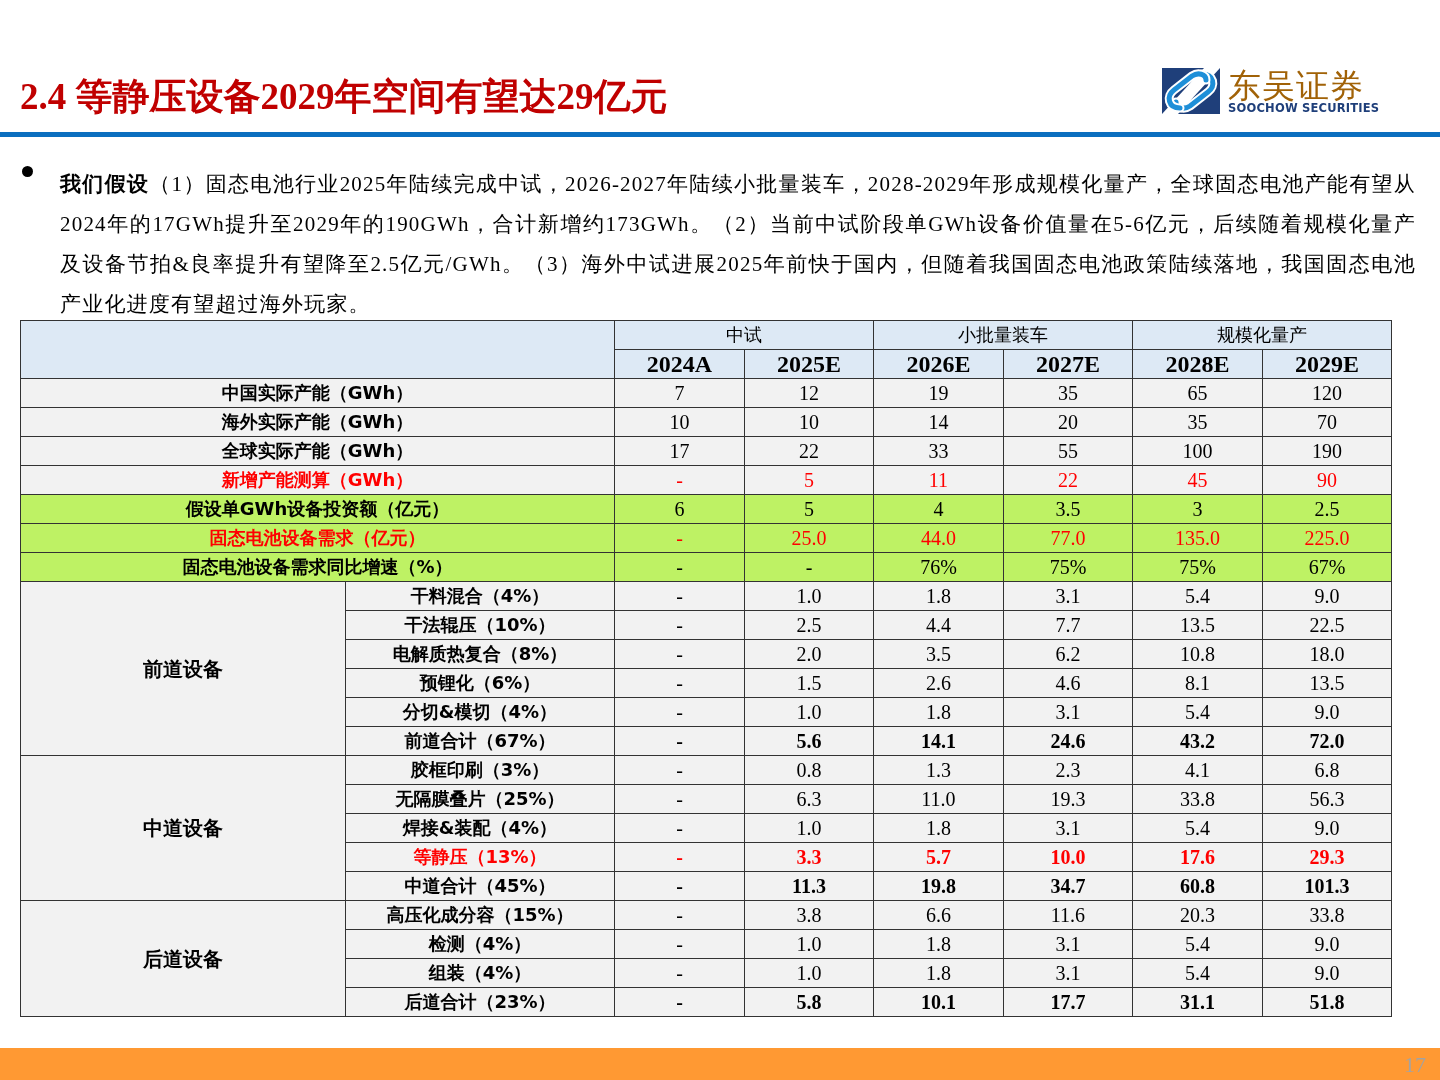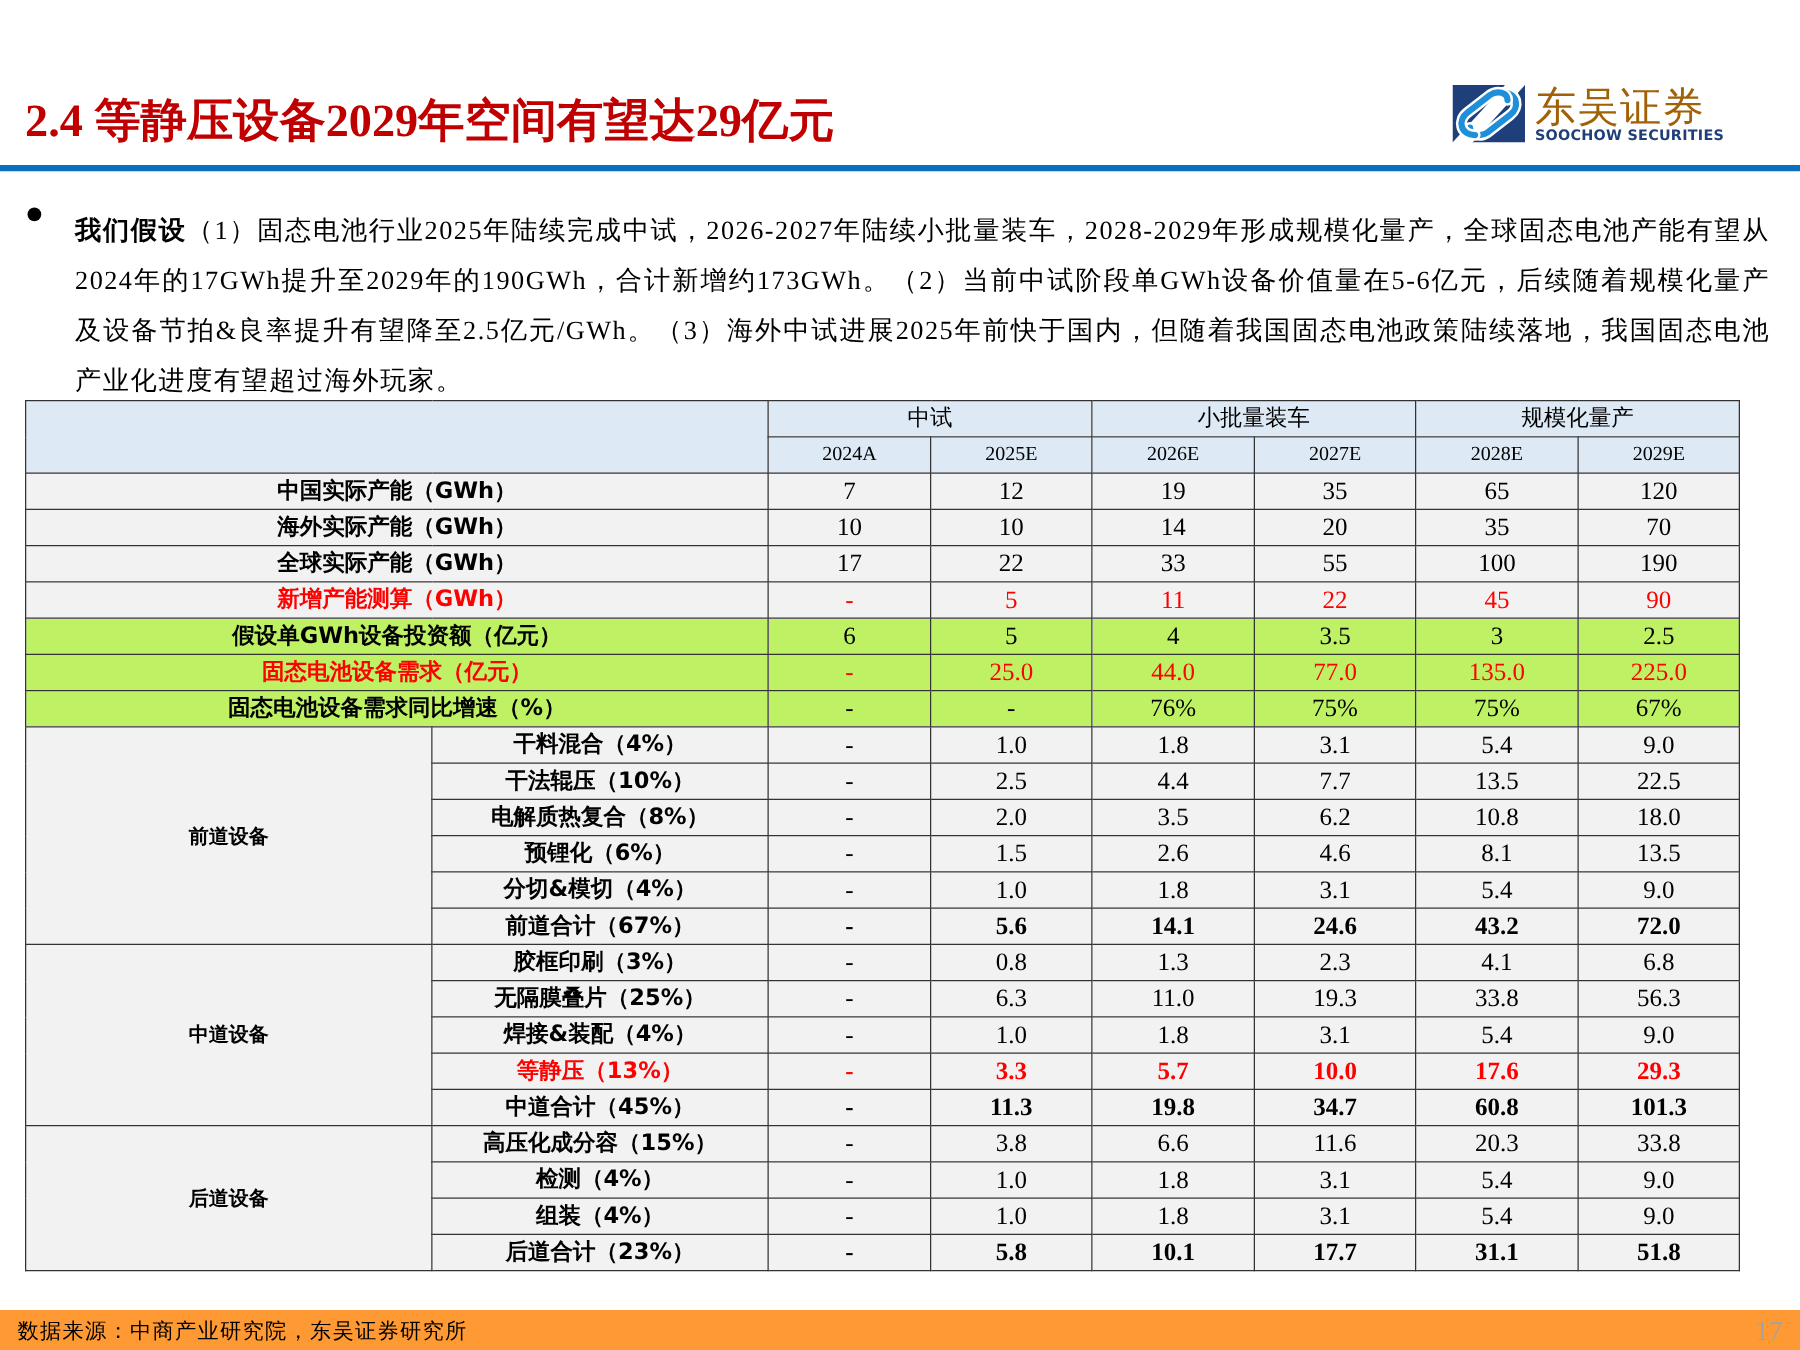--- a/index.html
+++ b/index.html
@@ -42,26 +42,26 @@
   table.data {
     position: absolute; left: 20px; top: 320px;
     border-collapse: collapse; table-layout: fixed;
     font-family: "Liberation Serif", "DejaVu Serif", serif;
     font-size: 20px;
   }
   table.data td, table.data th {
     border: 1.5px solid #333; padding: 0; text-align: center; vertical-align: middle;
     height: 28px; line-height: 28px; white-space: nowrap; overflow: hidden;
   }
-  table.data thead th { background: #dde9f5; font-weight: normal; font-size: 16px; }
+  table.data thead th { background: #dde9f5; font-weight: bold; font-size: 24px; }
   table.data thead th.phase { font-weight: normal; font-family: "DejaVu Sans", sans-serif; font-size: 18px; text-align: center; }
   tr.gray td { background: #f2f2f2; }
   tr.white td { background: #bef264; }
   td.label { font-family: "DejaVu Sans", sans-serif; font-weight: bold; font-size: 18px; }
-  td.cat { font-family: "DejaVu Sans", sans-serif; font-weight: bold; font-size: 16px; background: #f2f2f2; }
+  td.cat { font-family: "DejaVu Sans", sans-serif; font-weight: bold; font-size: 20px; background: #f2f2f2; }
   .red { color: #ff0000; }
   .bold { font-weight: bold; }
 
   .footer {
     position: absolute; left: 0; top: 1048px; width: 1440px; height: 32px; background: #ff9933;
   }
   .footer-src {
     position: absolute; left: 14px; top: 5px; font-size: 17px; color: #000;
     font-family: "DejaVu Sans", sans-serif; letter-spacing: 1px; white-space: nowrap;
   }
@@ -321,15 +321,14 @@
         <td class="bold bold">5.8</td>
         <td class="bold bold">10.1</td>
         <td class="bold bold">17.7</td>
         <td class="bold bold">31.1</td>
         <td class="bold bold">51.8</td>
       </tr>
     </tbody>
 </table>
 
 <div class="footer">
-  <div class="footer-src">数据来源：中商产业研究院，东吴证券研究所</div>
   <div class="footer-page">17</div>
 </div>
 
 </body></html>

